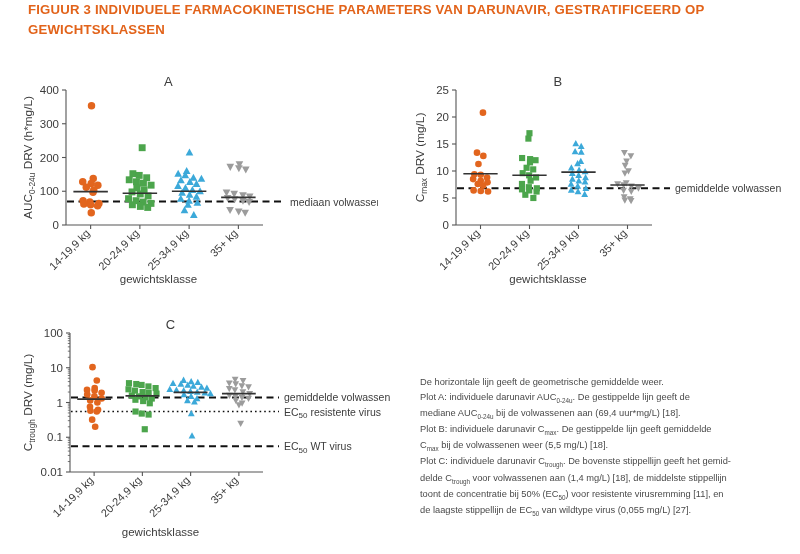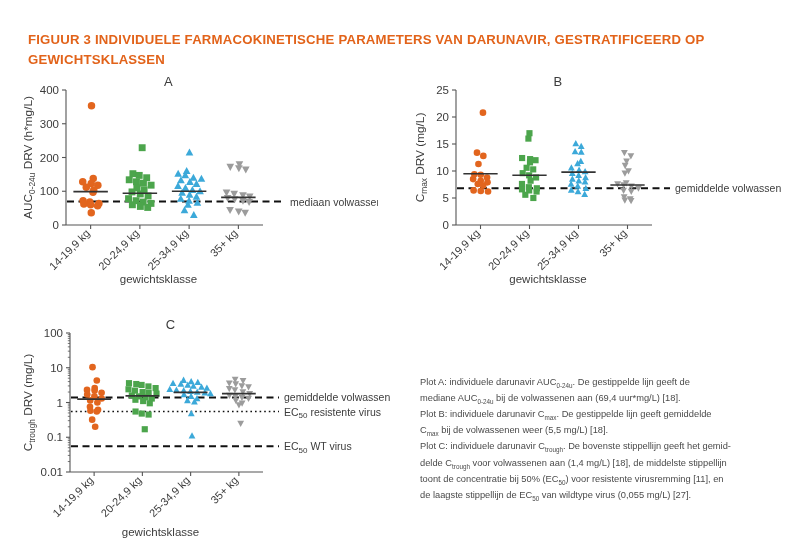--- a/index.html
+++ b/index.html
@@ -6,21 +6,21 @@
   body{
     width:800px;height:554px;
     background:#ffffff;
     font-family:"Liberation Sans",sans-serif;
     color:#3c3c3c;
     overflow:hidden;
     position:relative;
   }
   .figure-title{
     position:absolute;
-    left:28px; top:30px; width:750px;
+    left:28px; top:0; width:750px;
     font-size:13.2px;
     font-weight:bold;
     letter-spacing:.2px;
     line-height:1.55;
     color:#e2631a;
     text-transform:uppercase;
   }
   .panel{position:absolute;}
   .plot-svg{display:block;}
   .caption{
@@ -419,17 +419,18 @@
       <text x="124.375" y="166" font-size="11" fill="#3c3c3c" text-anchor="end" font-family="&quot;Liberation Sans&quot;,sans-serif" transform="rotate(-45 124.375 166)">20-24,9 kg</text>
       <text x="172.625" y="166" font-size="11" fill="#3c3c3c" text-anchor="end" font-family="&quot;Liberation Sans&quot;,sans-serif" transform="rotate(-45 172.625 166)">25-34,9 kg</text>
       <text x="220.875" y="166" font-size="11" fill="#3c3c3c" text-anchor="end" font-family="&quot;Liberation Sans&quot;,sans-serif" transform="rotate(-45 220.875 166)">35+ kg</text>
       <text x="142.5" y="221" font-size="11.5" fill="#3c3c3c" text-anchor="middle" font-family="&quot;Liberation Sans&quot;,sans-serif">gewichtsklasse</text>
       <text x="14" y="87.5" font-size="11.8" fill="#3c3c3c" text-anchor="middle" font-family="&quot;Liberation Sans&quot;,sans-serif" transform="rotate(-90 14 87.5)"><tspan>C</tspan><tspan dy="3.2" font-size="8.4">trough</tspan><tspan dy="-3.2"> DRV (mg/L)</tspan></text>
       <text x="152.36" y="14" font-size="13" fill="#3c3c3c" text-anchor="middle" font-family="&quot;Liberation Sans&quot;,sans-serif">C</text>
     </svg>
   </div>
 
 <div class="caption">
+  <p><span>De horizontale lijn geeft de geometrische gemiddelde weer.</span></p>
   <p>Plot A: individuele darunavir AUC<sub>0-24u</sub>. De gestippelde lijn geeft de<br>mediane AUC<sub>0-24u</sub> bij de volwassenen aan (69,4 uur*mg/L) [18].</p>
   <p>Plot B: individuele darunavir C<sub>max</sub>. De gestippelde lijn geeft gemiddelde<br>C<sub>max</sub> bij de volwassenen weer (5,5 mg/L) [18].</p>
   <p>Plot C: individuele darunavir C<sub>trough</sub>. De bovenste stippellijn geeft het gemid-<br>delde C<sub>trough</sub> voor volwassenen aan (1,4 mg/L) [18], de middelste stippellijn<br>toont de concentratie bij 50% (EC<sub>50</sub>) voor resistente virusremming [11], en<br>de laagste stippellijn de EC<sub>50</sub> van wildtype virus (0,055 mg/L) [27].</p>
   <div class="spacer"></div>
 </div>
 
 </body></html>

